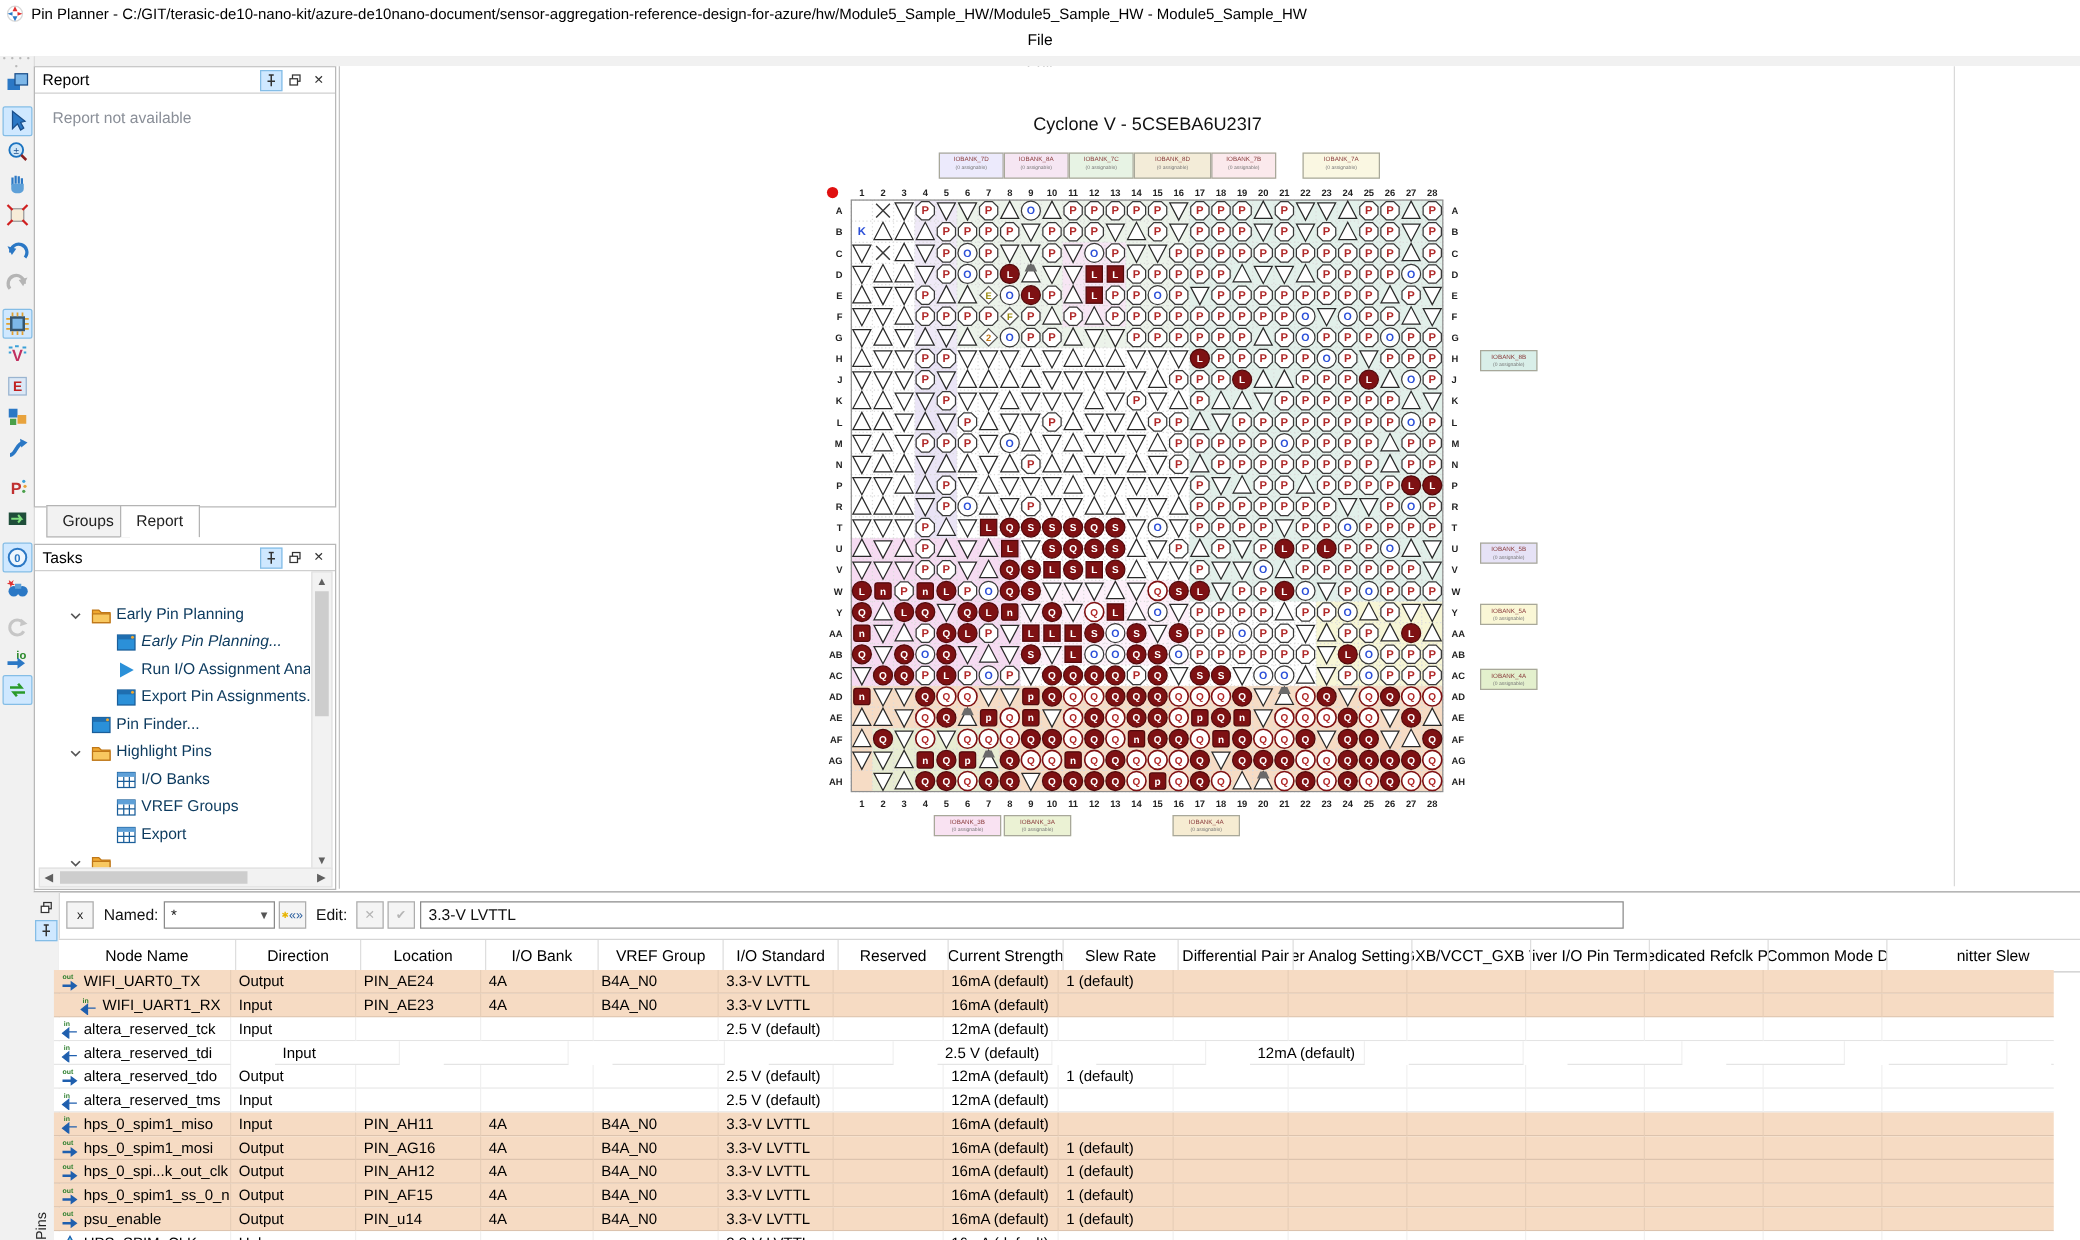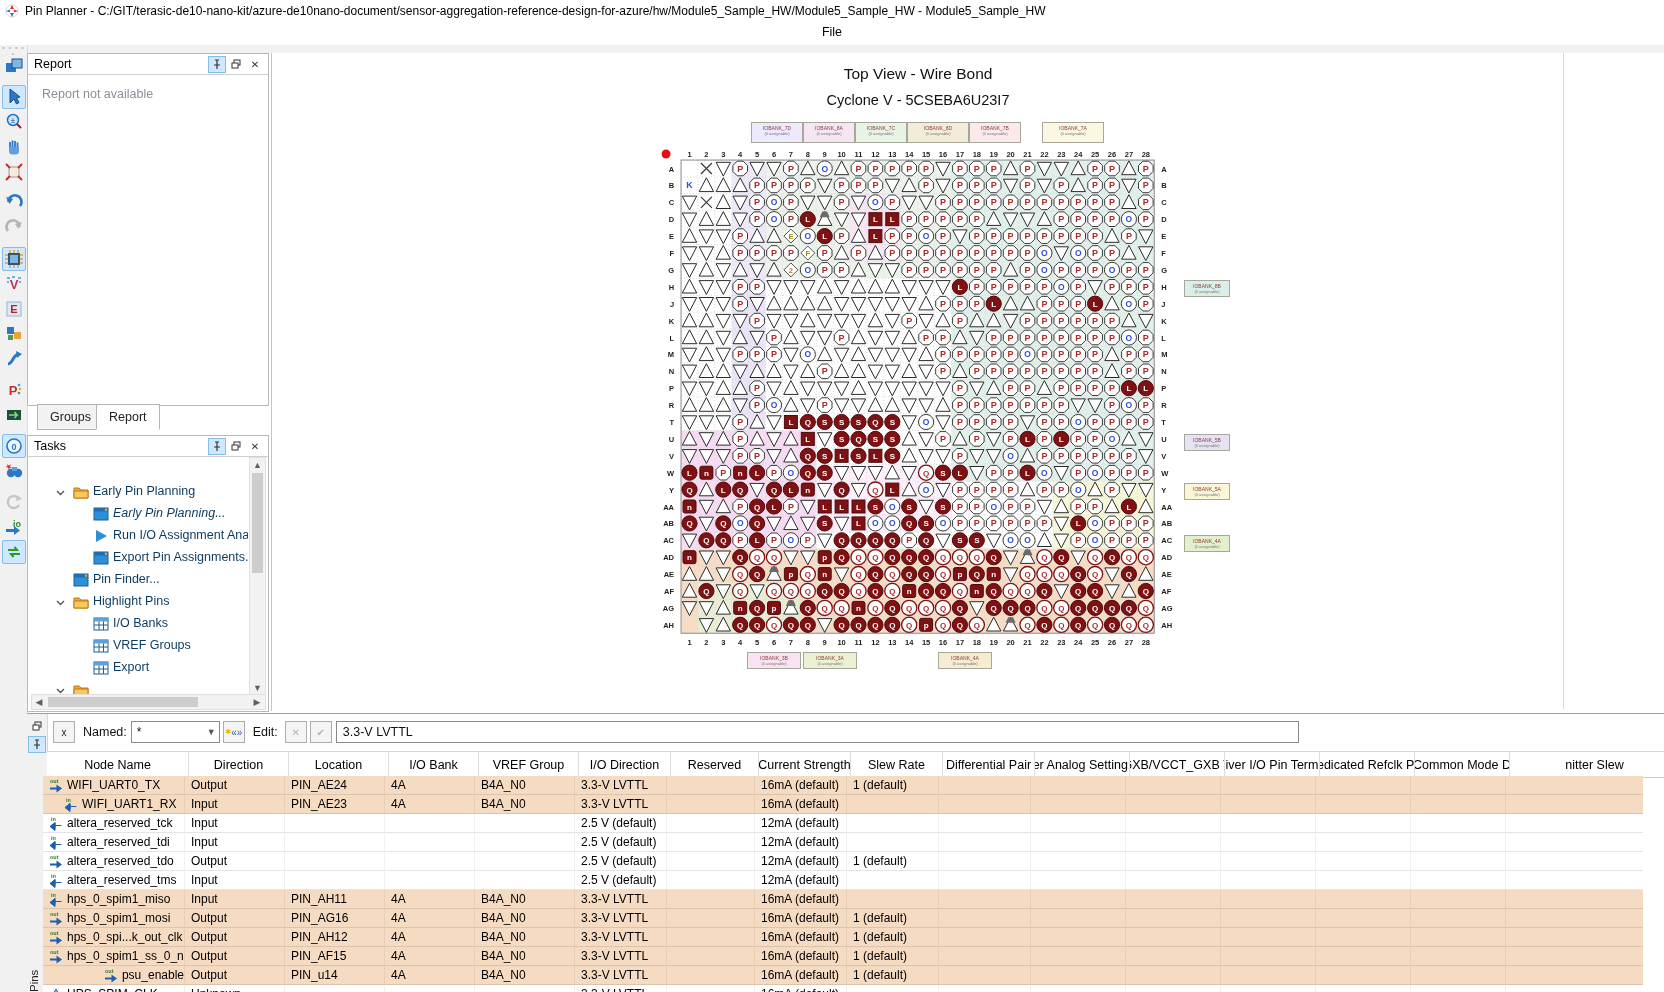--- a/index.html
+++ b/index.html
@@ -375,21 +375,20 @@
     <div class="sbarrow abs" style="bottom:0;width:100%;height:14px;">▼</div>
   </div>
   <div class="abs sb" style="left:3px;top:258px;width:233px;height:14px;display:flex;align-items:center;">
     <div class="sbarrow" style="width:14px;height:100%;">◀</div>
     <div class="sbthumb" style="height:10px;width:150px;margin-left:2px;"></div>
     <div class="sbarrow abs" style="right:1px;width:14px;height:12px;">▶</div>
   </div>
 </div>
 
 <div class="abs" id="chippane">
-  <div class="abs" id="chiptitle">Top View - Wire Bond</div>
   <div class="abs" id="chipsub">Cyclone V - 5CSEBA6U23I7</div>
   <svg class="abs" id="chipsvg" style="left:0;top:0;" width="1390" height="656">
       <rect x="459.75" y="107.05" width="219.7" height="118.29999999999998" fill="#ecf3ea"></rect>
       <rect x="679.4499999999999" y="107.05" width="202.79999999999998" height="321.09999999999997" fill="#e2f0ea"></rect>
       <rect x="459.75" y="107.05" width="33.8" height="118.29999999999998" fill="#efe9f7"></rect>
       <rect x="578.05" y="140.85000000000002" width="50.699999999999996" height="67.6" fill="#f7e6f4"></rect>
       <rect x="459.75" y="225.35" width="33.8" height="202.79999999999998" fill="#eae4f6"></rect>
       <rect x="493.55" y="225.35" width="185.89999999999998" height="152.1" fill="#ffffff"></rect>
       <rect x="409.05" y="377.45" width="135.2" height="118.29999999999998" fill="#f6dbf2"></rect>
       <rect x="544.25" y="411.25" width="135.2" height="67.6" fill="#fdf0fa"></rect>
@@ -1924,21 +1923,21 @@
     <span id="edit-field">
         <span>3.3-V LVTTL</span>
       </span>
   </div>
   <div class="abs" id="tblhead">
       <div class="hcell" style="width: 142px; flex: 0 0 142px;">Node Name</div>
       <div class="hcell" style="width: 100px; flex: 0 0 100px;">Direction</div>
       <div class="hcell" style="width: 100px; flex: 0 0 100px;">Location</div>
       <div class="hcell" style="width: 90px; flex: 0 0 90px;">I/O Bank</div>
       <div class="hcell" style="width: 100px; flex: 0 0 100px;">VREF Group</div>
-      <div class="hcell" style="width: 92px; flex: 0 0 92px;">I/O Direction</div>
+      <div class="hcell" style="width: 92px; flex: 0 0 92px;">I/O Standard</div>
       <div class="hcell" style="width: 88px; flex: 0 0 88px;">Reserved</div>
       <div class="hcell" style="width: 92px; flex: 0 0 92px;">Current Strength</div>
       <div class="hcell" style="width: 92px; flex: 0 0 92px;">Slew Rate</div>
       <div class="hcell" style="width: 92px; flex: 0 0 92px;">Differential Pair</div>
       <div class="hcell" style="width: 95px; flex: 0 0 95px;">er Analog Setting:</div>
       <div class="hcell" style="width: 95px; flex: 0 0 95px;">GXB/VCCT_GXB V</div>
       <div class="hcell" style="width: 95px; flex: 0 0 95px;">iver I/O Pin Term</div>
       <div class="hcell" style="width: 95px; flex: 0 0 95px;">edicated Refclk Pi</div>
       <div class="hcell" style="width: 95px; flex: 0 0 95px;">Common Mode D</div>
       <div class="hcell" style="width: 170px; flex: 0 0 170px;">nitter Slew</div>
@@ -2105,21 +2104,21 @@
         <div class="tcell" style="width: 95px; flex: 0 0 95px;">
           <span></span>
         </div>
         <div class="tcell" style="width: 95px; flex: 0 0 95px;">
           <span></span>
         </div>
         <div class="tcell" style="width: 170px; flex: 0 0 170px;">
           <span></span>
         </div>
       </div>
-      <div class="trowd" style="top: 57px; width: 1617px;">
+      <div class="trowd" style="top: 57px; width: 1617px; gap: 35px;">
         <div class="tcell" style="width: 142px; flex: 0 0 142px;">
           <span>
             <svg width="14" height="15" viewBox="0 0 14 15" style="margin-right:4px;">
               <text x="2" y="5" font-size="5.5" font-weight="bold" fill="#2a7d2a">in</text>
               <path d="M12.5 9.5 h-6.5 M6 6.5 l-5 4 5 4 z M6 6.5 v6" fill="#1f5fae" stroke="#1f5fae"></path>
             </svg>
           </span>
           <span>altera_reserved_tdi</span>
         </div>
         <div class="tcell" style="width: 100px; flex: 0 0 100px;">
@@ -2498,21 +2497,21 @@
           <span></span>
         </div>
         <div class="tcell" style="width: 95px; flex: 0 0 95px;">
           <span></span>
         </div>
         <div class="tcell" style="width: 170px; flex: 0 0 170px;">
           <span></span>
         </div>
       </div>
       <div class="trowd hl" style="top: 190px; width: 1617px;">
-        <div class="tcell" style="width: 142px; flex: 0 0 142px; justify-content: flex-end;">
+        <div class="tcell" style="width: 142px; flex: 0 0 142px;">
           <span>
             <svg width="14" height="15" viewBox="0 0 14 15" style="margin-right:4px;">
               <text x="1" y="5" font-size="5.5" font-weight="bold" fill="#2a7d2a">out</text>
               <path d="M1 9.5 h6.5 v-3 l5.5 4 -5.5 4 v-3 H1 z" fill="#1f5fae"></path>
             </svg>
           </span>
           <span>psu_enable</span>
         </div>
         <div class="tcell" style="width: 100px; flex: 0 0 100px;">
           <span>Output</span>

